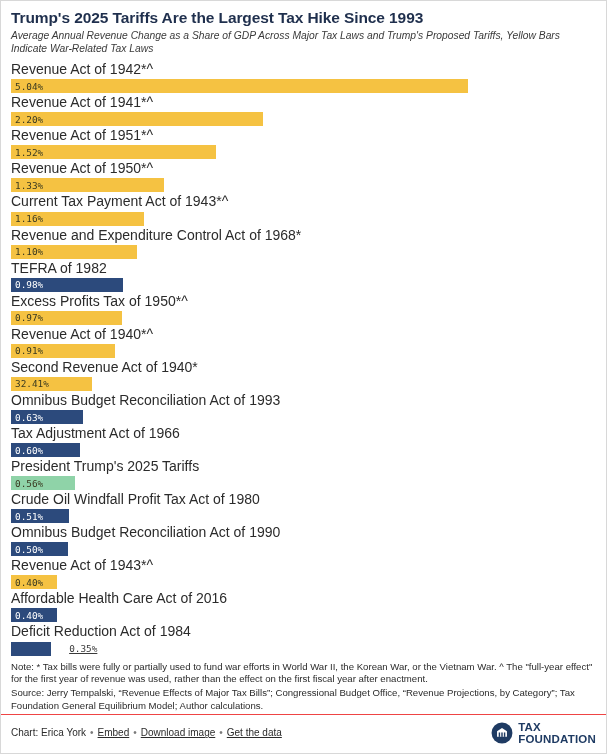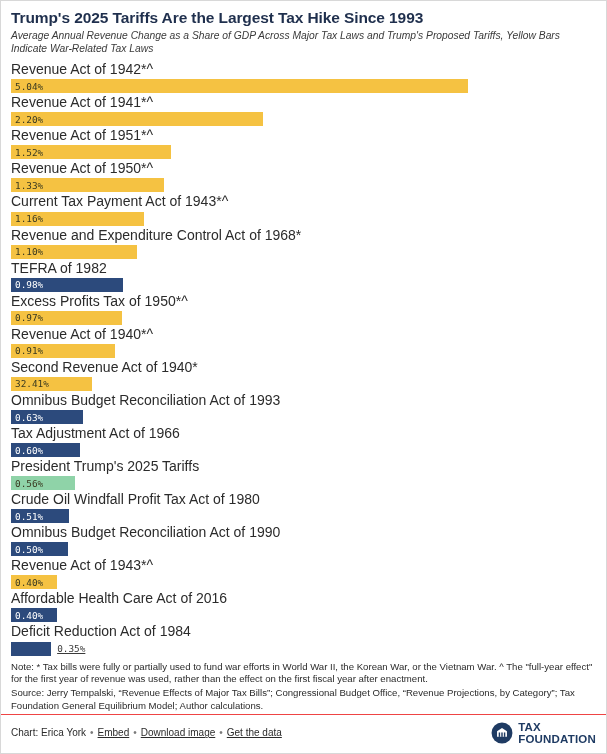--- a/index.html
+++ b/index.html
@@ -72,21 +72,21 @@
     white-space: nowrap;
   }
   .bar-value.inside-dark {
     color: #ffffff;
   }
   .bar-value.inside-light {
     color: #3a3a20;
   }
   .bar-value.outside {
     color: #3a3a3a;
-    padding-left: 6px;
+    padding-left: 18px;
     text-decoration: underline;
   }
   .notes {
     font-size: 9.6px;
     color: #2b2b2b;
     padding: 4px 10px 0 10px;
     line-height: 1.32;
   }
   .notes p {
     margin: 0 0 1px 0;
@@ -156,21 +156,21 @@
         <div class="row-label">Revenue Act of 1941*^</div>
         <div class="bar-line">
           <div class="bar" style="width: 252.302px; background: rgb(245, 194, 66);">
             <span class="bar-value inside-light">2.20%</span>
           </div>
         </div>
       </div>
       <div class="row">
         <div class="row-label">Revenue Act of 1951*^</div>
         <div class="bar-line">
-          <div class="bar" style="width: 160px; background: rgb(245, 194, 66);">
+          <div class="bar" style="width: 205px; background: rgb(245, 194, 66);">
             <span class="bar-value inside-light">1.52%</span>
           </div>
         </div>
       </div>
       <div class="row">
         <div class="row-label">Revenue Act of 1950*^</div>
         <div class="bar-line">
           <div class="bar" style="width: 152.528px; background: rgb(245, 194, 66);">
             <span class="bar-value inside-light">1.33%</span>
           </div>

